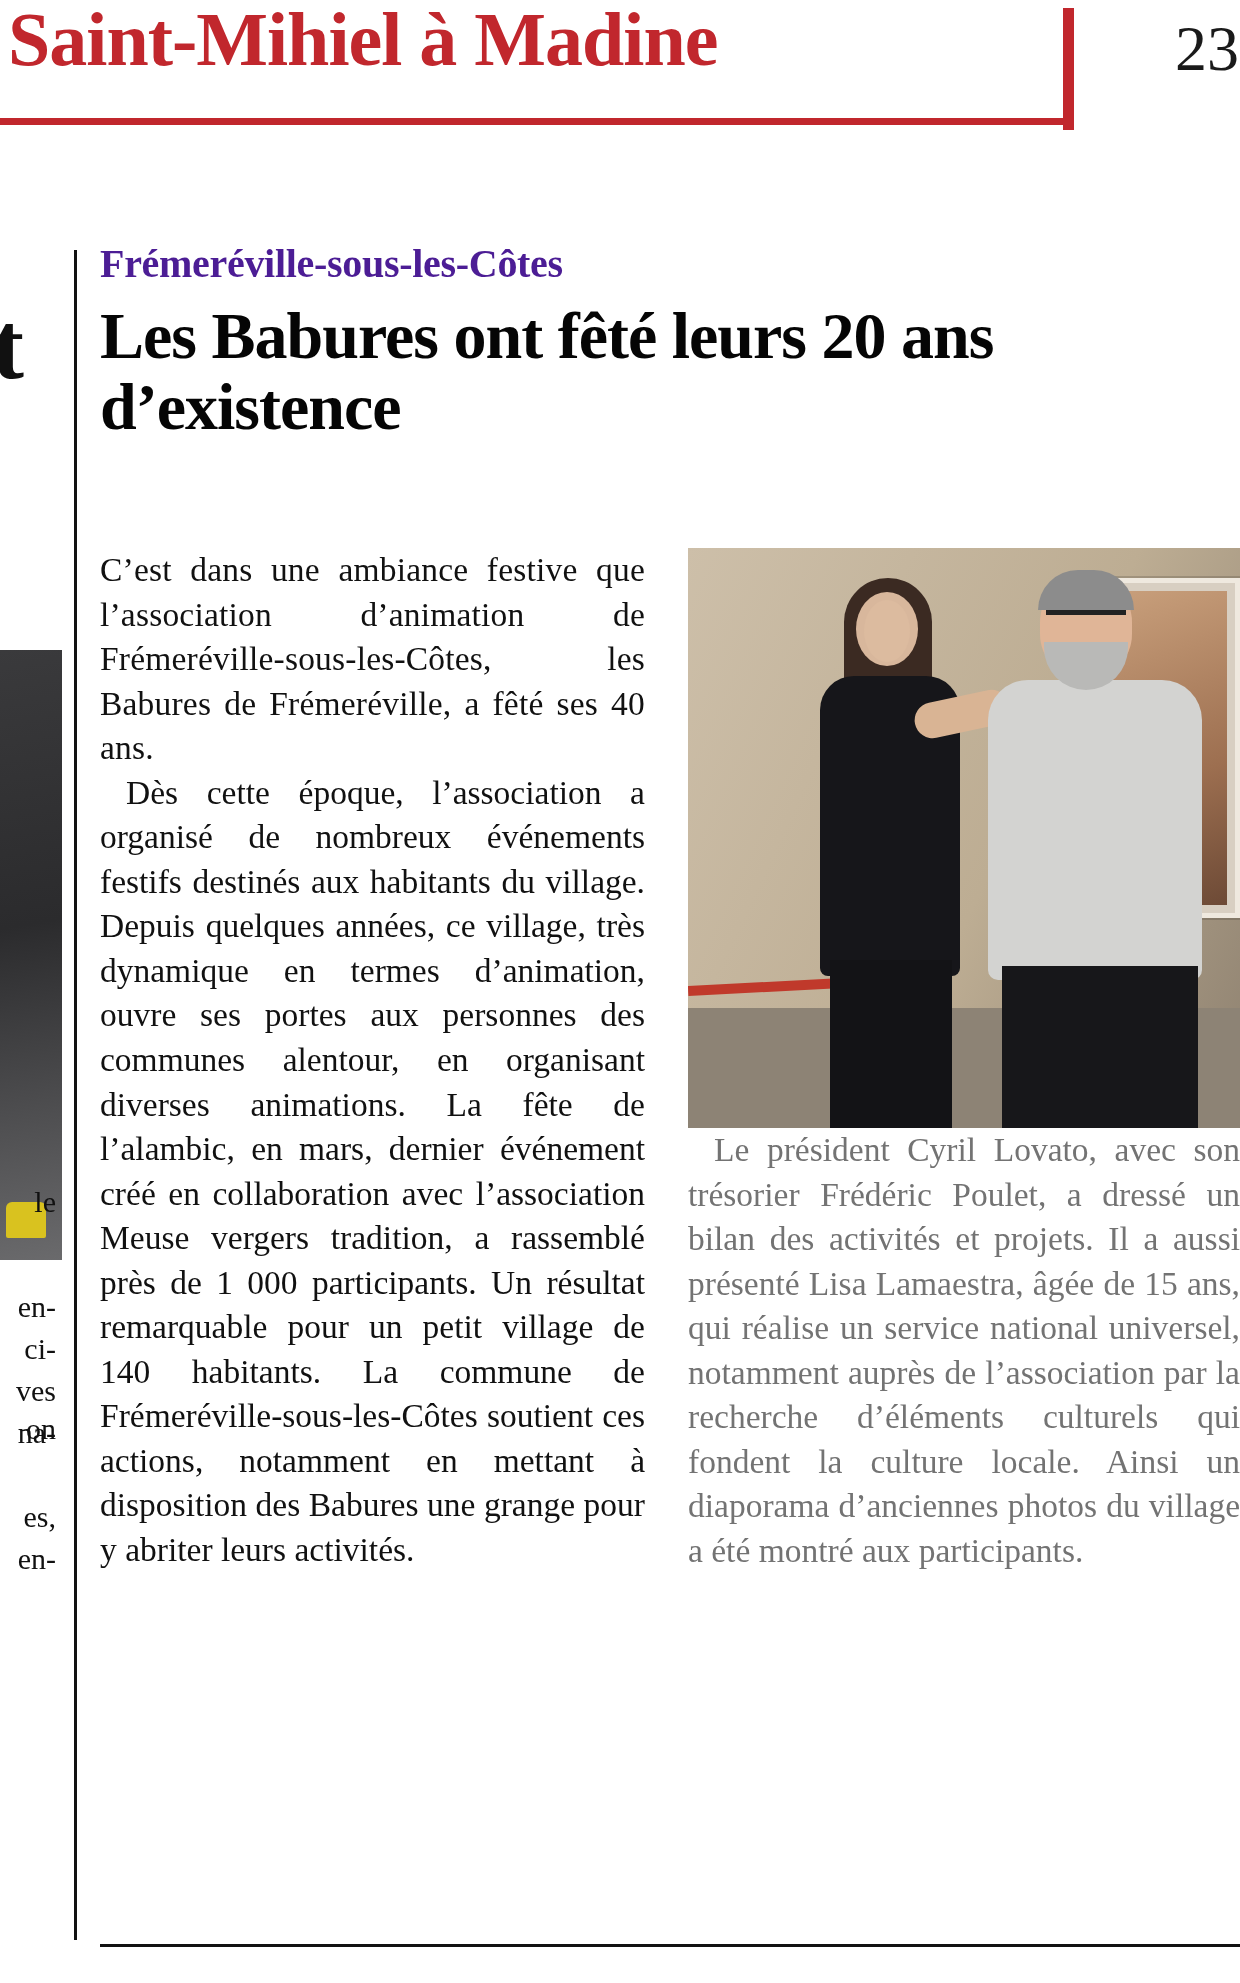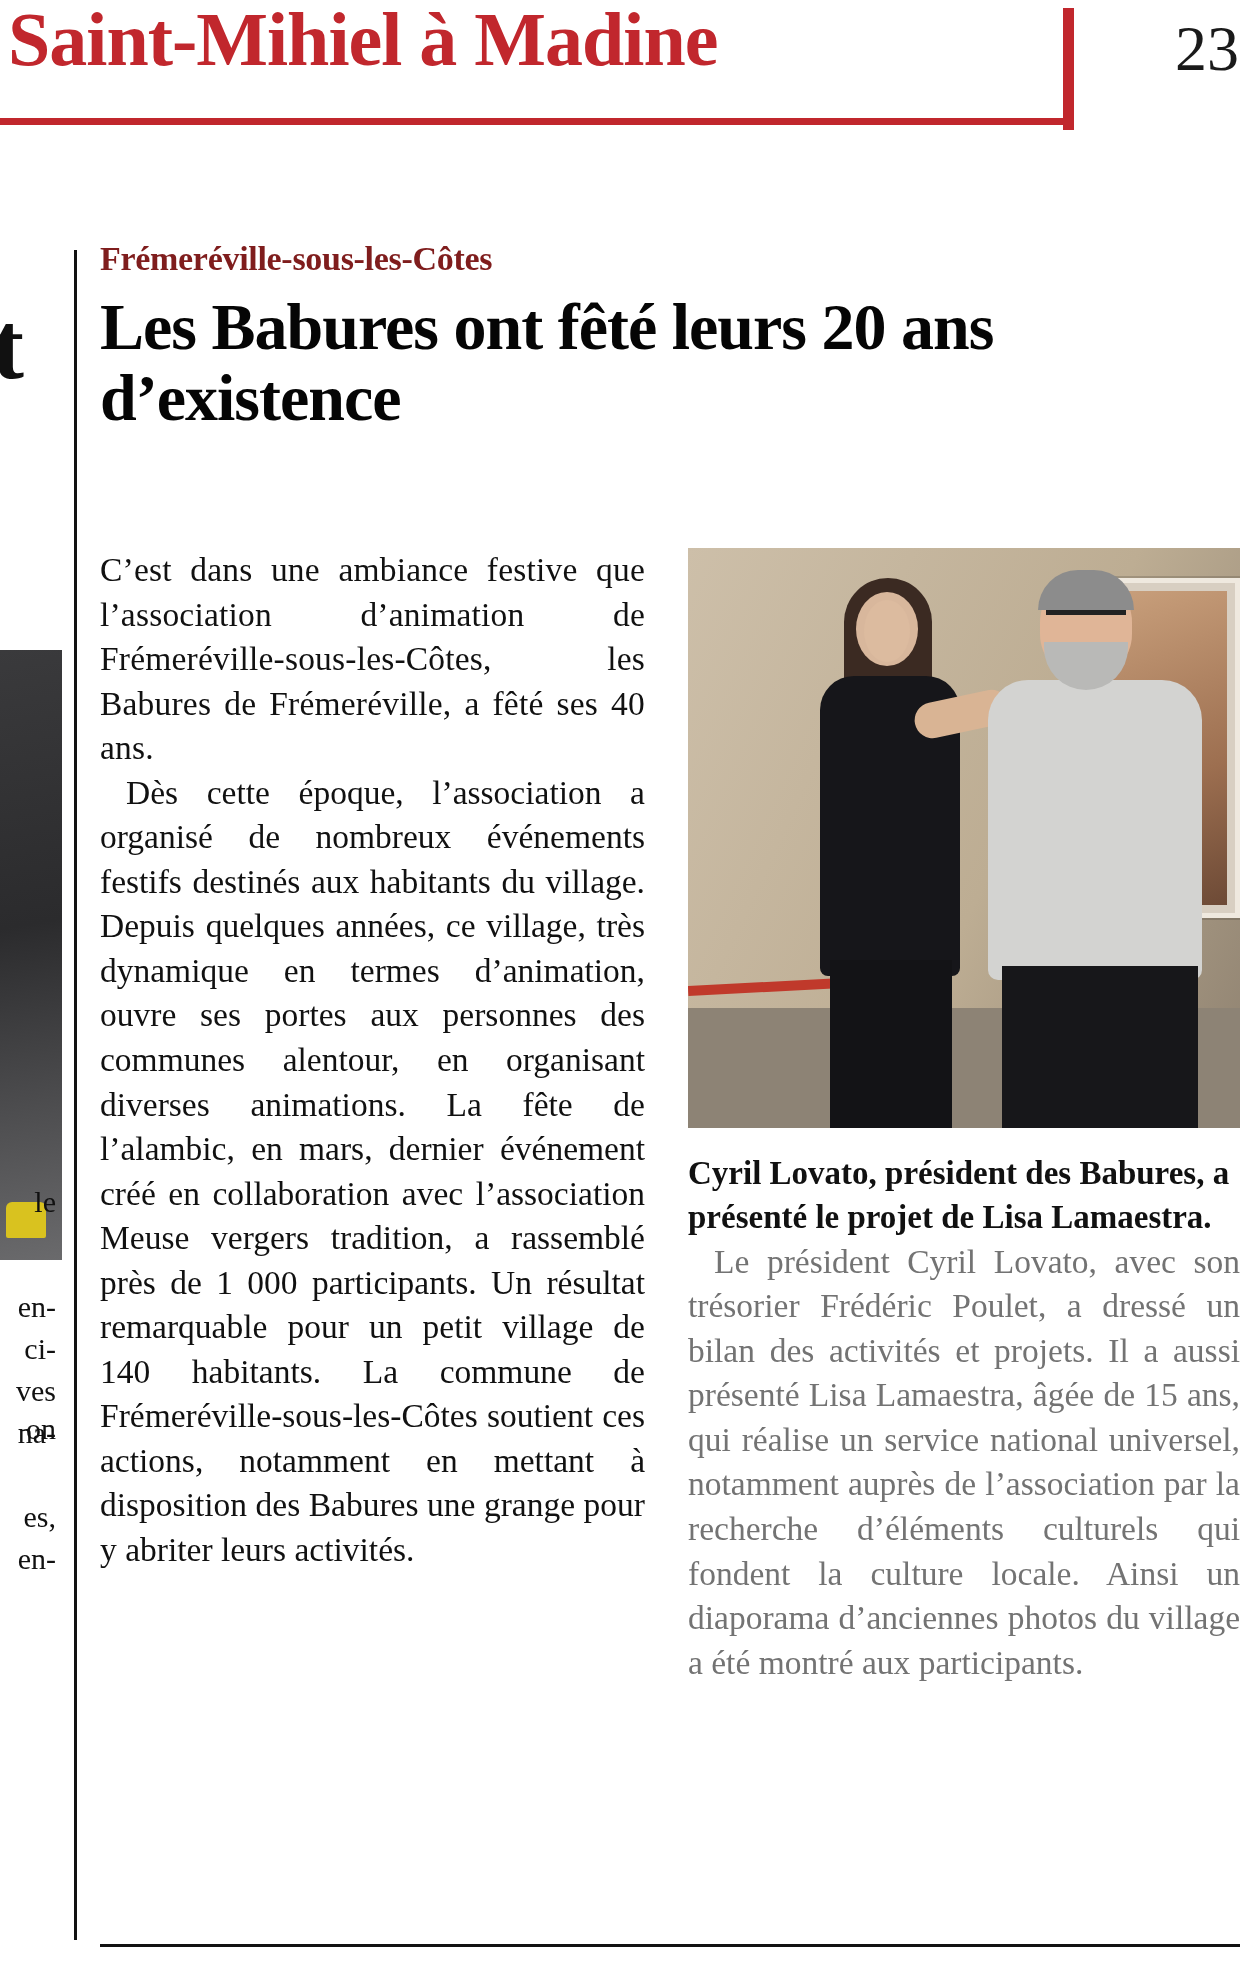--- a/index.html
+++ b/index.html
@@ -119,22 +119,22 @@
   
   .article {
     position: absolute;
     left: 100px;
     top: 240px;
     width: 1140px;
   }
   .kicker {
     font-family: "Liberation Serif", serif;
     font-weight: bold;
-    font-size: 34px;
-    color: #7f1d1d;
+    font-size: 40px;
+    color: #4c1d95;
     letter-spacing: -0.3px;
   }
   .headline {
     margin-top: 14px;
     font-family: "Liberation Serif", serif;
     font-weight: bold;
     font-size: 66px;
     line-height: 1.07;
     color: #050505;
     letter-spacing: -1px;
@@ -351,19 +351,18 @@
     <div class="w-body"></div>
     <div class="w-legs"></div>
     <div class="m-arm"></div>
     <div class="m-body"></div>
     <div class="m-head"></div>
     <div class="m-hair"></div>
     <div class="m-glasses"></div>
     <div class="m-beard"></div>
     <div class="m-legs"></div>
   </div>
-  <div class="caption">Cyril Lovato, président des Babures, a présenté le projet de Lisa Lamaestra.</div>
   <div class="col-right-body">
     <p>Le président Cyril Lovato, avec son trésorier Frédéric Poulet, a dressé un bilan des activités et projets. Il a aussi présenté Lisa Lamaestra, âgée de 15 ans, qui réalise un service national universel, notamment auprès de l’association par la recherche d’éléments culturels qui fondent la culture locale. Ainsi un diaporama d’anciennes photos du village a été montré aux participants.</p>
   </div>
 </div>
 
 <div class="bottom-rule"></div>
 
 </body></html>

